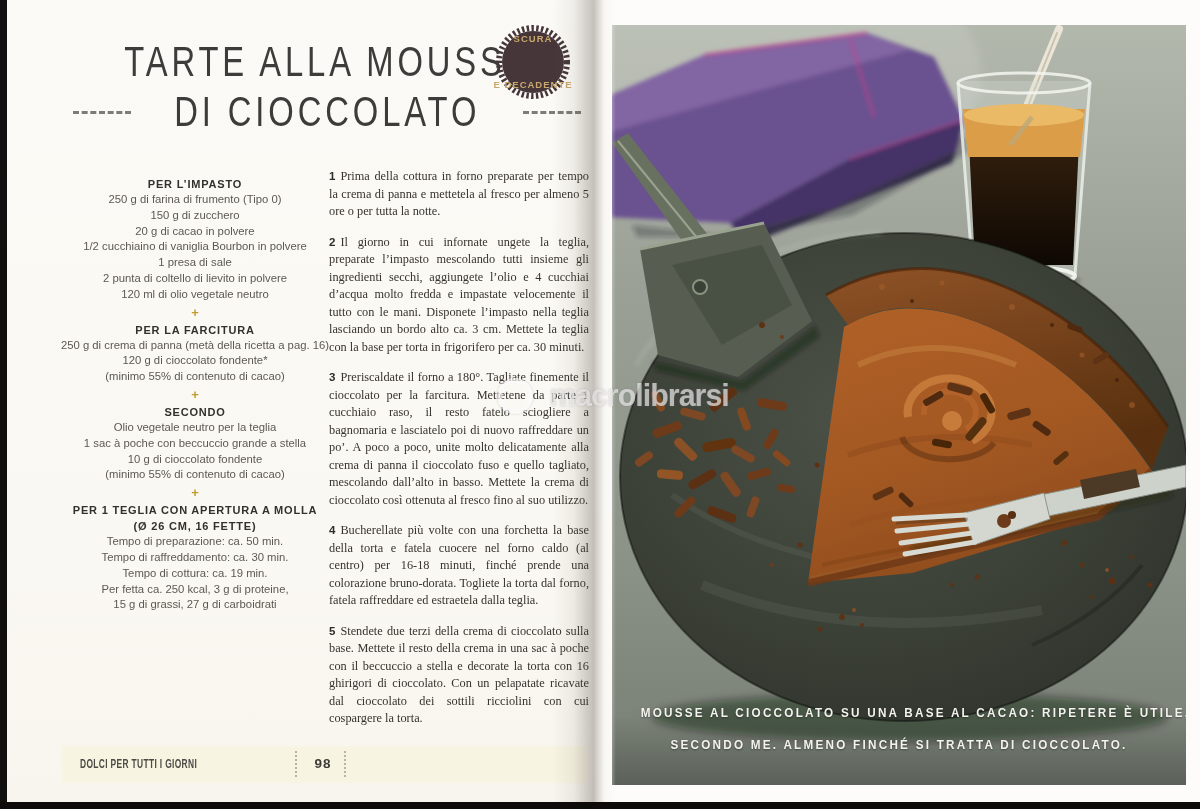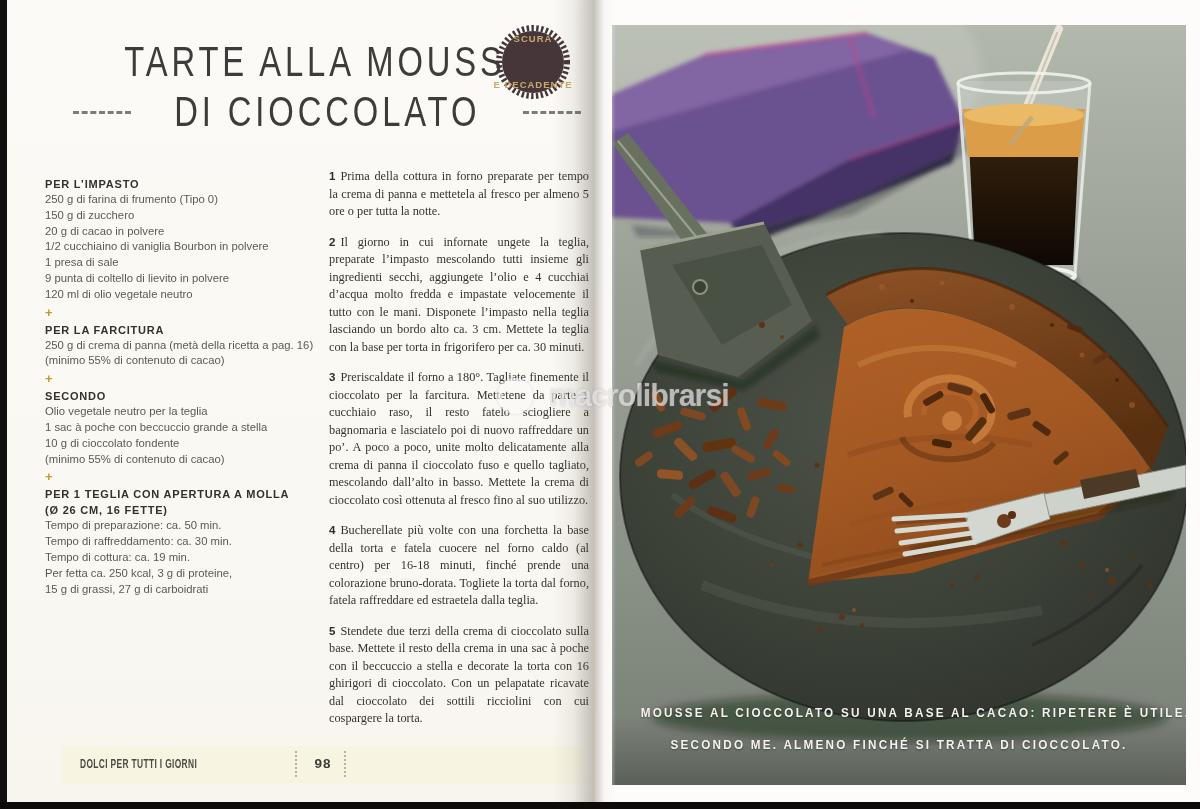--- a/index.html
+++ b/index.html
@@ -16,21 +16,21 @@
   .title-block{position:absolute;left:60px;top:38px;width:520px;text-align:center;color:#3d3c3a;}
   .title-line1{font-size:42px;font-weight:500;letter-spacing:5px;transform:scaleX(0.78);transform-origin:center;white-space:nowrap;}
   .title-line2-row{display:flex;align-items:center;justify-content:center;margin-top:2px;}
   .title-line2{font-size:42px;font-weight:500;letter-spacing:5px;transform:scaleX(0.78);transform-origin:center;white-space:nowrap;}
   .dashes{width:58px;height:0;border-top:3px dashed #55534f;opacity:.75;}
   
   .badge{position:absolute;left:493px;top:22px;width:80px;height:80px;z-index:2;}
   .badge svg{position:absolute;left:0;top:0;}
   .badge-text{position:absolute;left:0;top:0;width:80px;height:80px;display:flex;flex-direction:column;align-items:center;justify-content:center;color:#c9a86b;font-size:9.5px;font-weight:700;letter-spacing:1px;line-height:12px;text-align:center;gap:34px;}
   
-  .ingredients{position:absolute;left:38px;top:176px;width:300px;text-align:left;color:#5c5954;font-size:11.3px;line-height:15.8px;}
+  .ingredients{position:absolute;left:38px;top:176px;width:300px;text-align:center;color:#5c5954;font-size:11.3px;line-height:15.8px;}
   .ing-heading{font-weight:700;color:#33312d;letter-spacing:0.8px;font-size:11px;line-height:16px;}
   .ing-item{white-space:nowrap;}
   .ing-divider{color:#c49a2f;font-weight:700;font-size:13px;line-height:14px;margin:3px 0 2px 0;}
   
   .steps{position:absolute;left:322px;top:168px;width:260px;font-family:"Liberation Serif",serif;font-size:12.3px;line-height:17.5px;color:#36332e;text-align:justify;}
   .step{margin:0 0 13px 0;}
   .step-num{font-family:"Liberation Sans",sans-serif;font-weight:700;font-size:11.5px;color:#2e2c29;padding-right:5px;}
   
   .footer-band{position:absolute;left:55px;top:746px;width:523px;height:37px;background:#f8f4e2;}
   .footer-title{position:absolute;left:18px;top:11px;font-size:12px;font-weight:600;letter-spacing:0.5px;color:#4b4a45;transform:scaleX(0.70);transform-origin:left center;white-space:nowrap;}
@@ -64,25 +64,26 @@
       </div>
     </div>
 
     <div class="ingredients">
       <div class="ing-heading">PER L’IMPASTO</div>
       <div class="ing-item">250 g di farina di frumento (Tipo 0)</div>
       <div class="ing-item">150 g di zucchero</div>
       <div class="ing-item">20 g di cacao in polvere</div>
       <div class="ing-item">1/2 cucchiaino di vaniglia Bourbon in polvere</div>
       <div class="ing-item">1 presa di sale</div>
-      <div class="ing-item">9 punta di coltello di lievito in polvere</div>
+      <div class="ing-item">2 punta di coltello di lievito in polvere</div>
       <div class="ing-item">120 ml di olio vegetale neutro</div>
       <div class="ing-divider">+</div>
       <div class="ing-heading">PER LA FARCITURA</div>
       <div class="ing-item">250 g di crema di panna (metà della ricetta a pag. 16)</div>
+      <div class="ing-item">120 g di cioccolato fondente*</div>
       <div class="ing-item">(minimo 55% di contenuto di cacao)</div>
       <div class="ing-divider">+</div>
       <div class="ing-heading">SECONDO</div>
       <div class="ing-item">Olio vegetale neutro per la teglia</div>
       <div class="ing-item">1 sac à poche con beccuccio grande a stella</div>
       <div class="ing-item">10 g di cioccolato fondente</div>
       <div class="ing-item">(minimo 55% di contenuto di cacao)</div>
       <div class="ing-divider">+</div>
       <div class="ing-heading">PER 1 TEGLIA CON APERTURA A MOLLA</div>
       <div class="ing-heading">(Ø 26 CM, 16 FETTE)</div>

